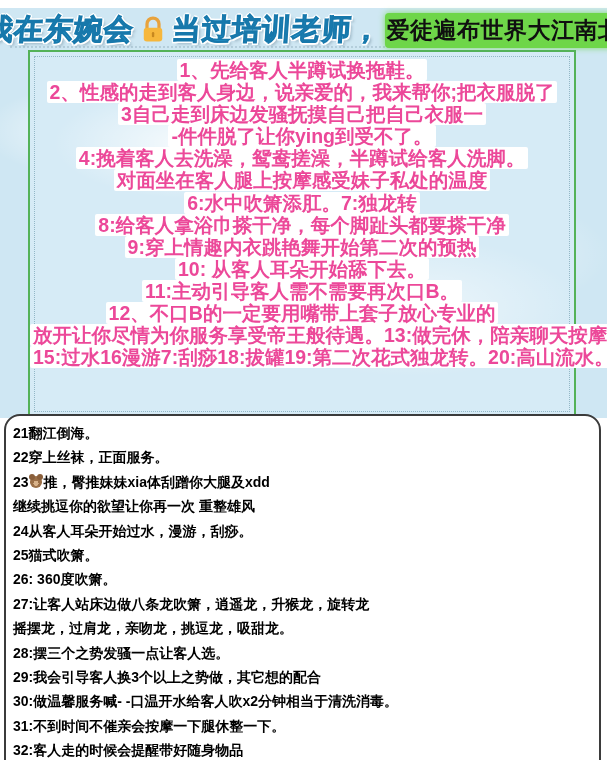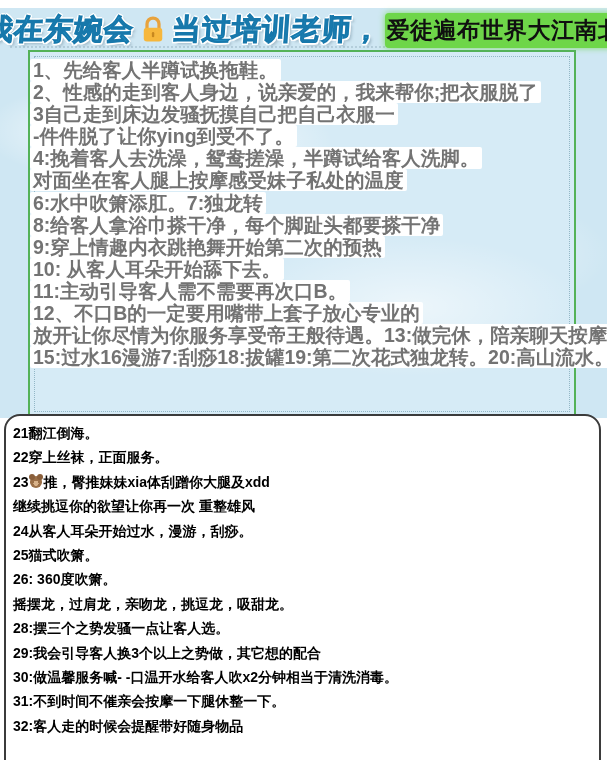--- a/index.html
+++ b/index.html
@@ -52,22 +52,22 @@
       radial-gradient(ellipse 240px 100px at 70% 70%, rgba(255,255,255,.55), rgba(255,255,255,0) 70%),
       #d6ebf6;
     overflow:visible;
   }
   .list-box .inner-dotted{
     position:absolute;left:4px;top:4px;right:4px;bottom:4px;
     border:1px dotted #93b7c6;pointer-events:none;
   }
   .box-lines{position:relative;padding-top:7px;}
   .line{
-    height:22.1px;line-height:22.1px;white-space:nowrap;
-    font-size:19.5px;font-weight:bold;color:#737373;
+    height:22.1px;line-height:22.1px;text-align:center;white-space:nowrap;
+    font-size:19.5px;font-weight:bold;color:#ec4899;
   }
   .strip{background:#ffffff;padding:0 3px;border-radius:2px;}
   
   .bubble{
     position:absolute;left:4px;top:414px;width:597px;height:370px;
     background:#ffffff;border:2px solid #3b3b3b;border-radius:16px;
     box-sizing:border-box;padding:5px 0 0 7px;overflow:visible;
   }
   .nline{
     font-size:14px;font-weight:bold;color:#000;line-height:24.4px;
@@ -126,19 +126,20 @@
 </div>
 
 <div class="bubble" id="bubble">
     <div class="nline">21翻江倒海。</div>
     <div class="nline">22穿上丝袜，正面服务。</div>
     <div class="nline">23<span class="bear"></span>推，臀推妹妹xia体刮蹭你大腿及xdd</div>
     <div class="nline">继续挑逗你的欲望让你再一次 重整雄风</div>
     <div class="nline">24从客人耳朵开始过水，漫游，刮痧。</div>
     <div class="nline">25猫式吹箫。</div>
     <div class="nline">26: 360度吹箫。</div>
+    <div class="nline">27:让客人站床边做八条龙吹箫，逍遥龙，升猴龙，旋转龙</div>
     <div class="nline">摇摆龙，过肩龙，亲吻龙，挑逗龙，吸甜龙。</div>
     <div class="nline">28:摆三个之势发骚一点让客人选。</div>
     <div class="nline">29:我会引导客人换3个以上之势做，其它想的配合</div>
     <div class="nline">30:做温馨服务喊- -口温开水给客人吹x2分钟相当于清洗消毒。</div>
     <div class="nline">31:不到时间不催亲会按摩一下腿休整一下。</div>
     <div class="nline">32:客人走的时候会提醒带好随身物品</div>
   </div>
 
 </body></html>

